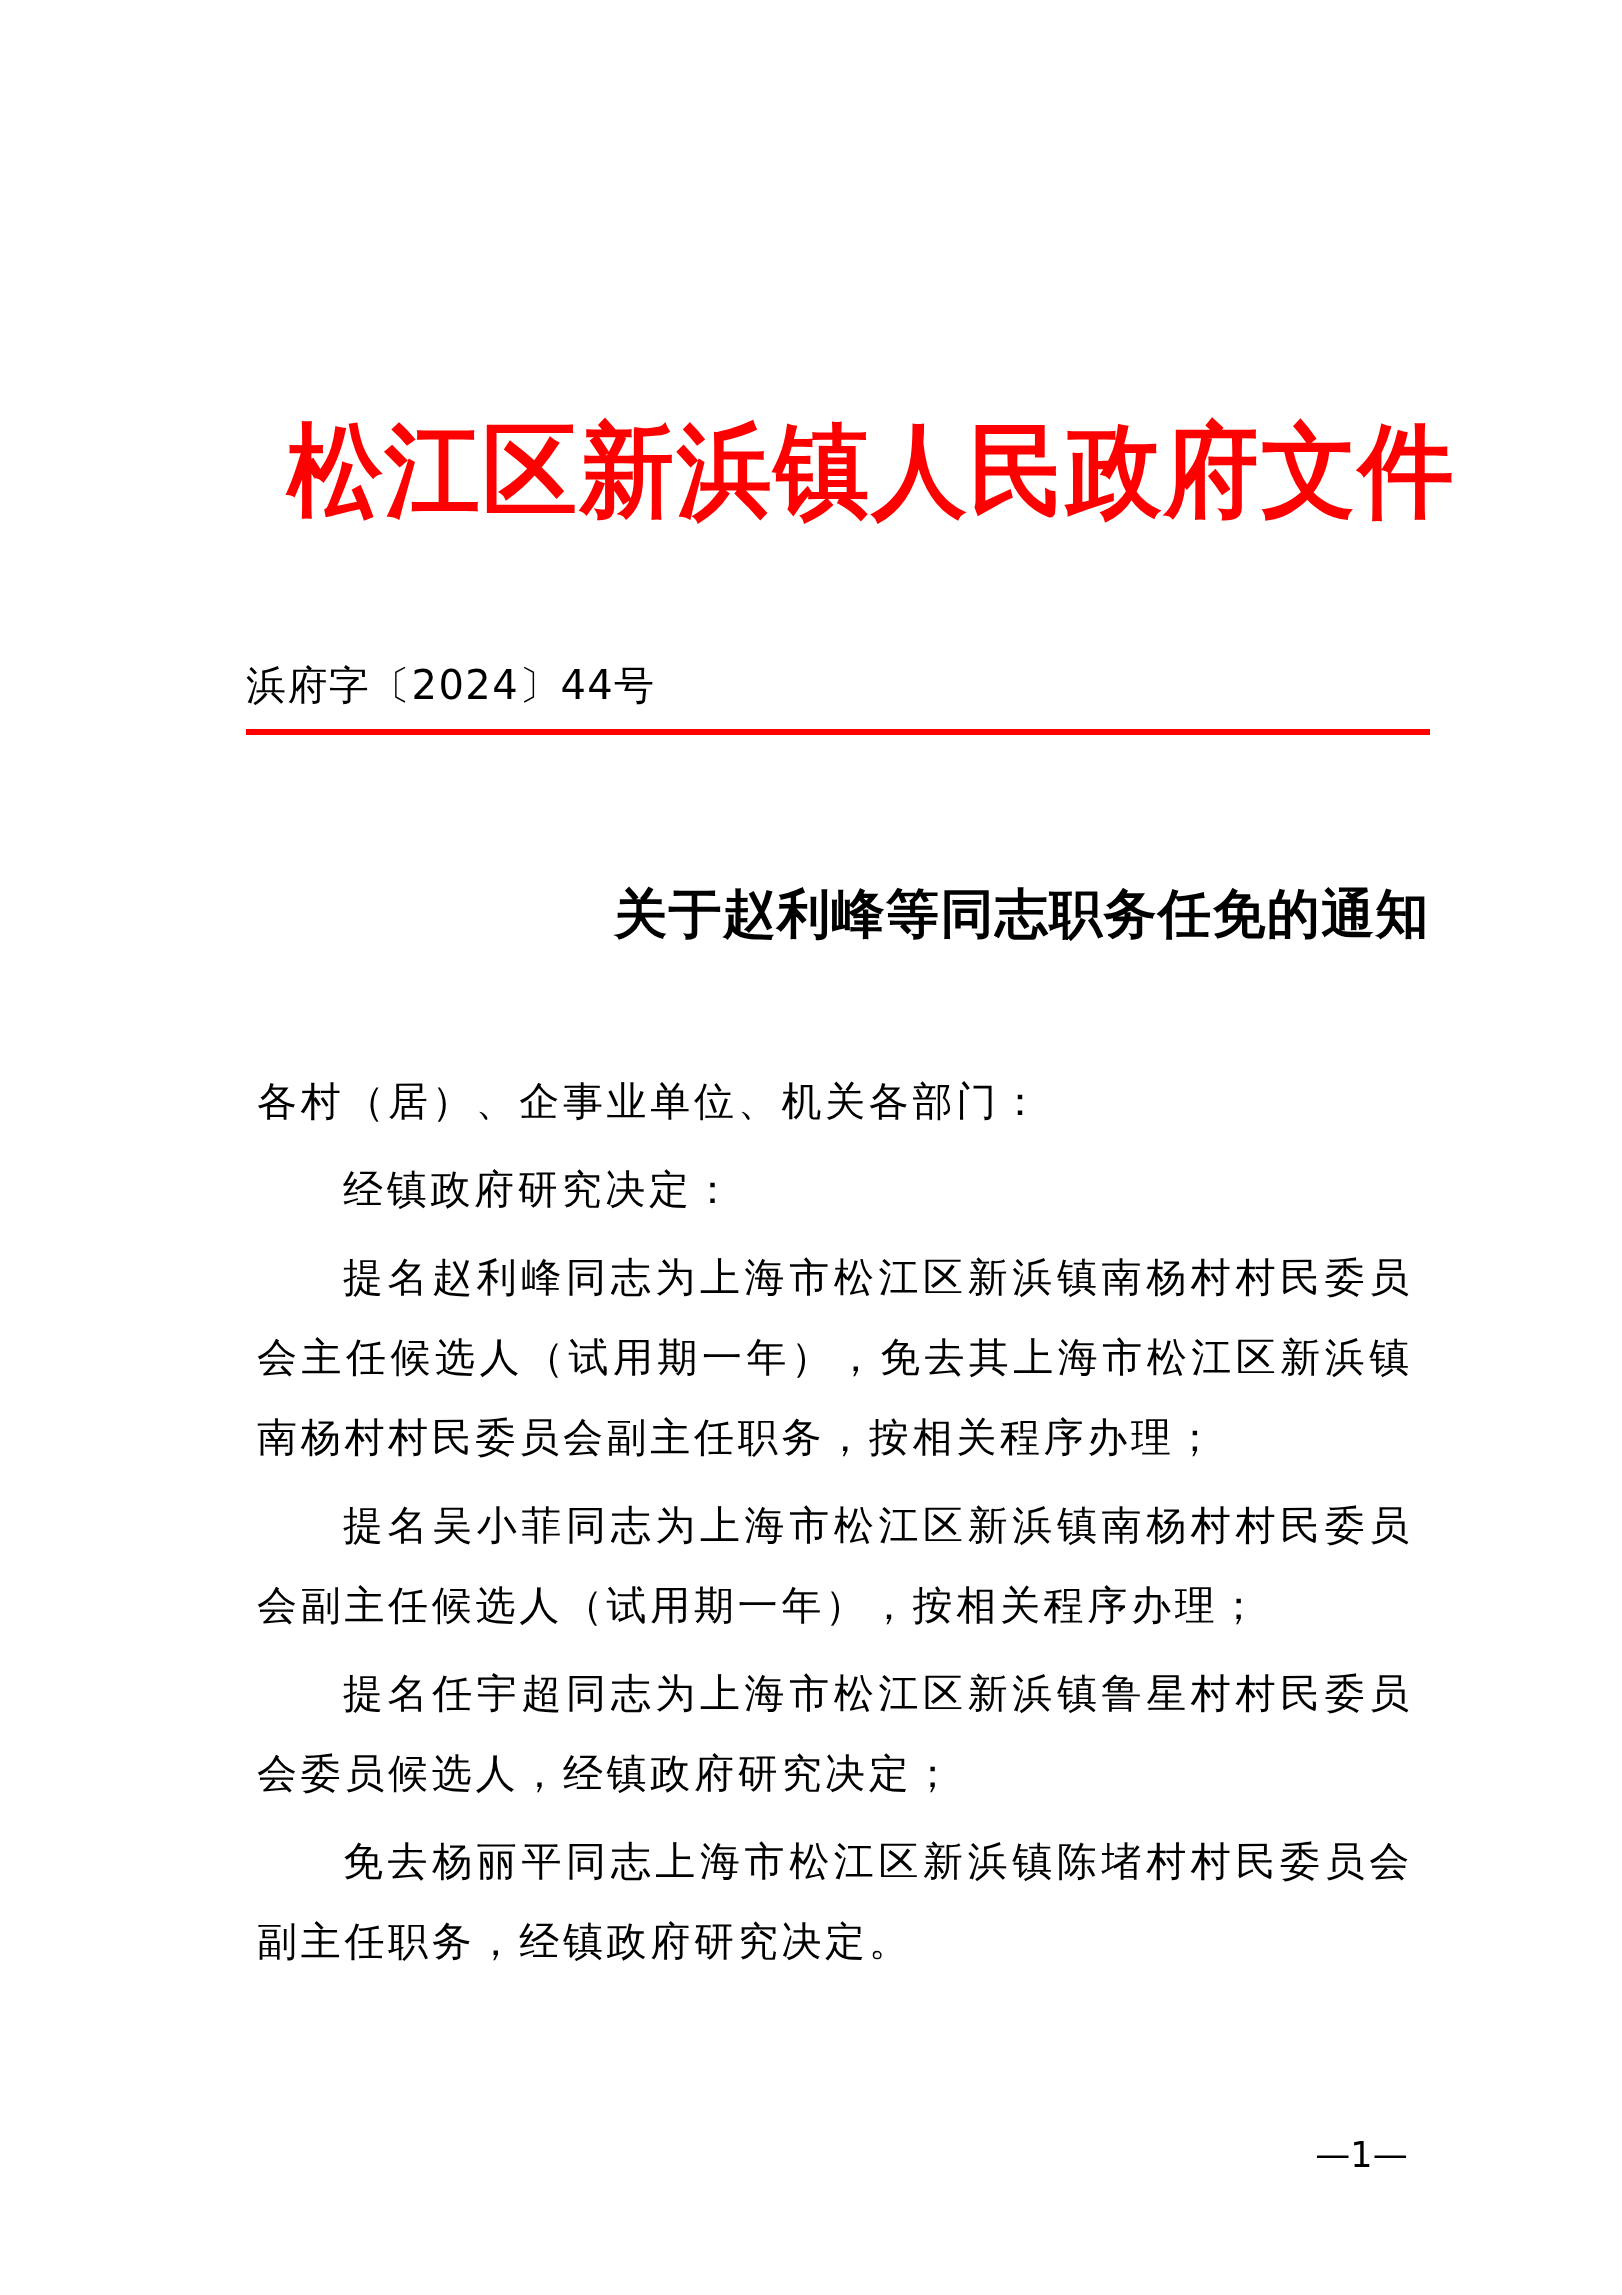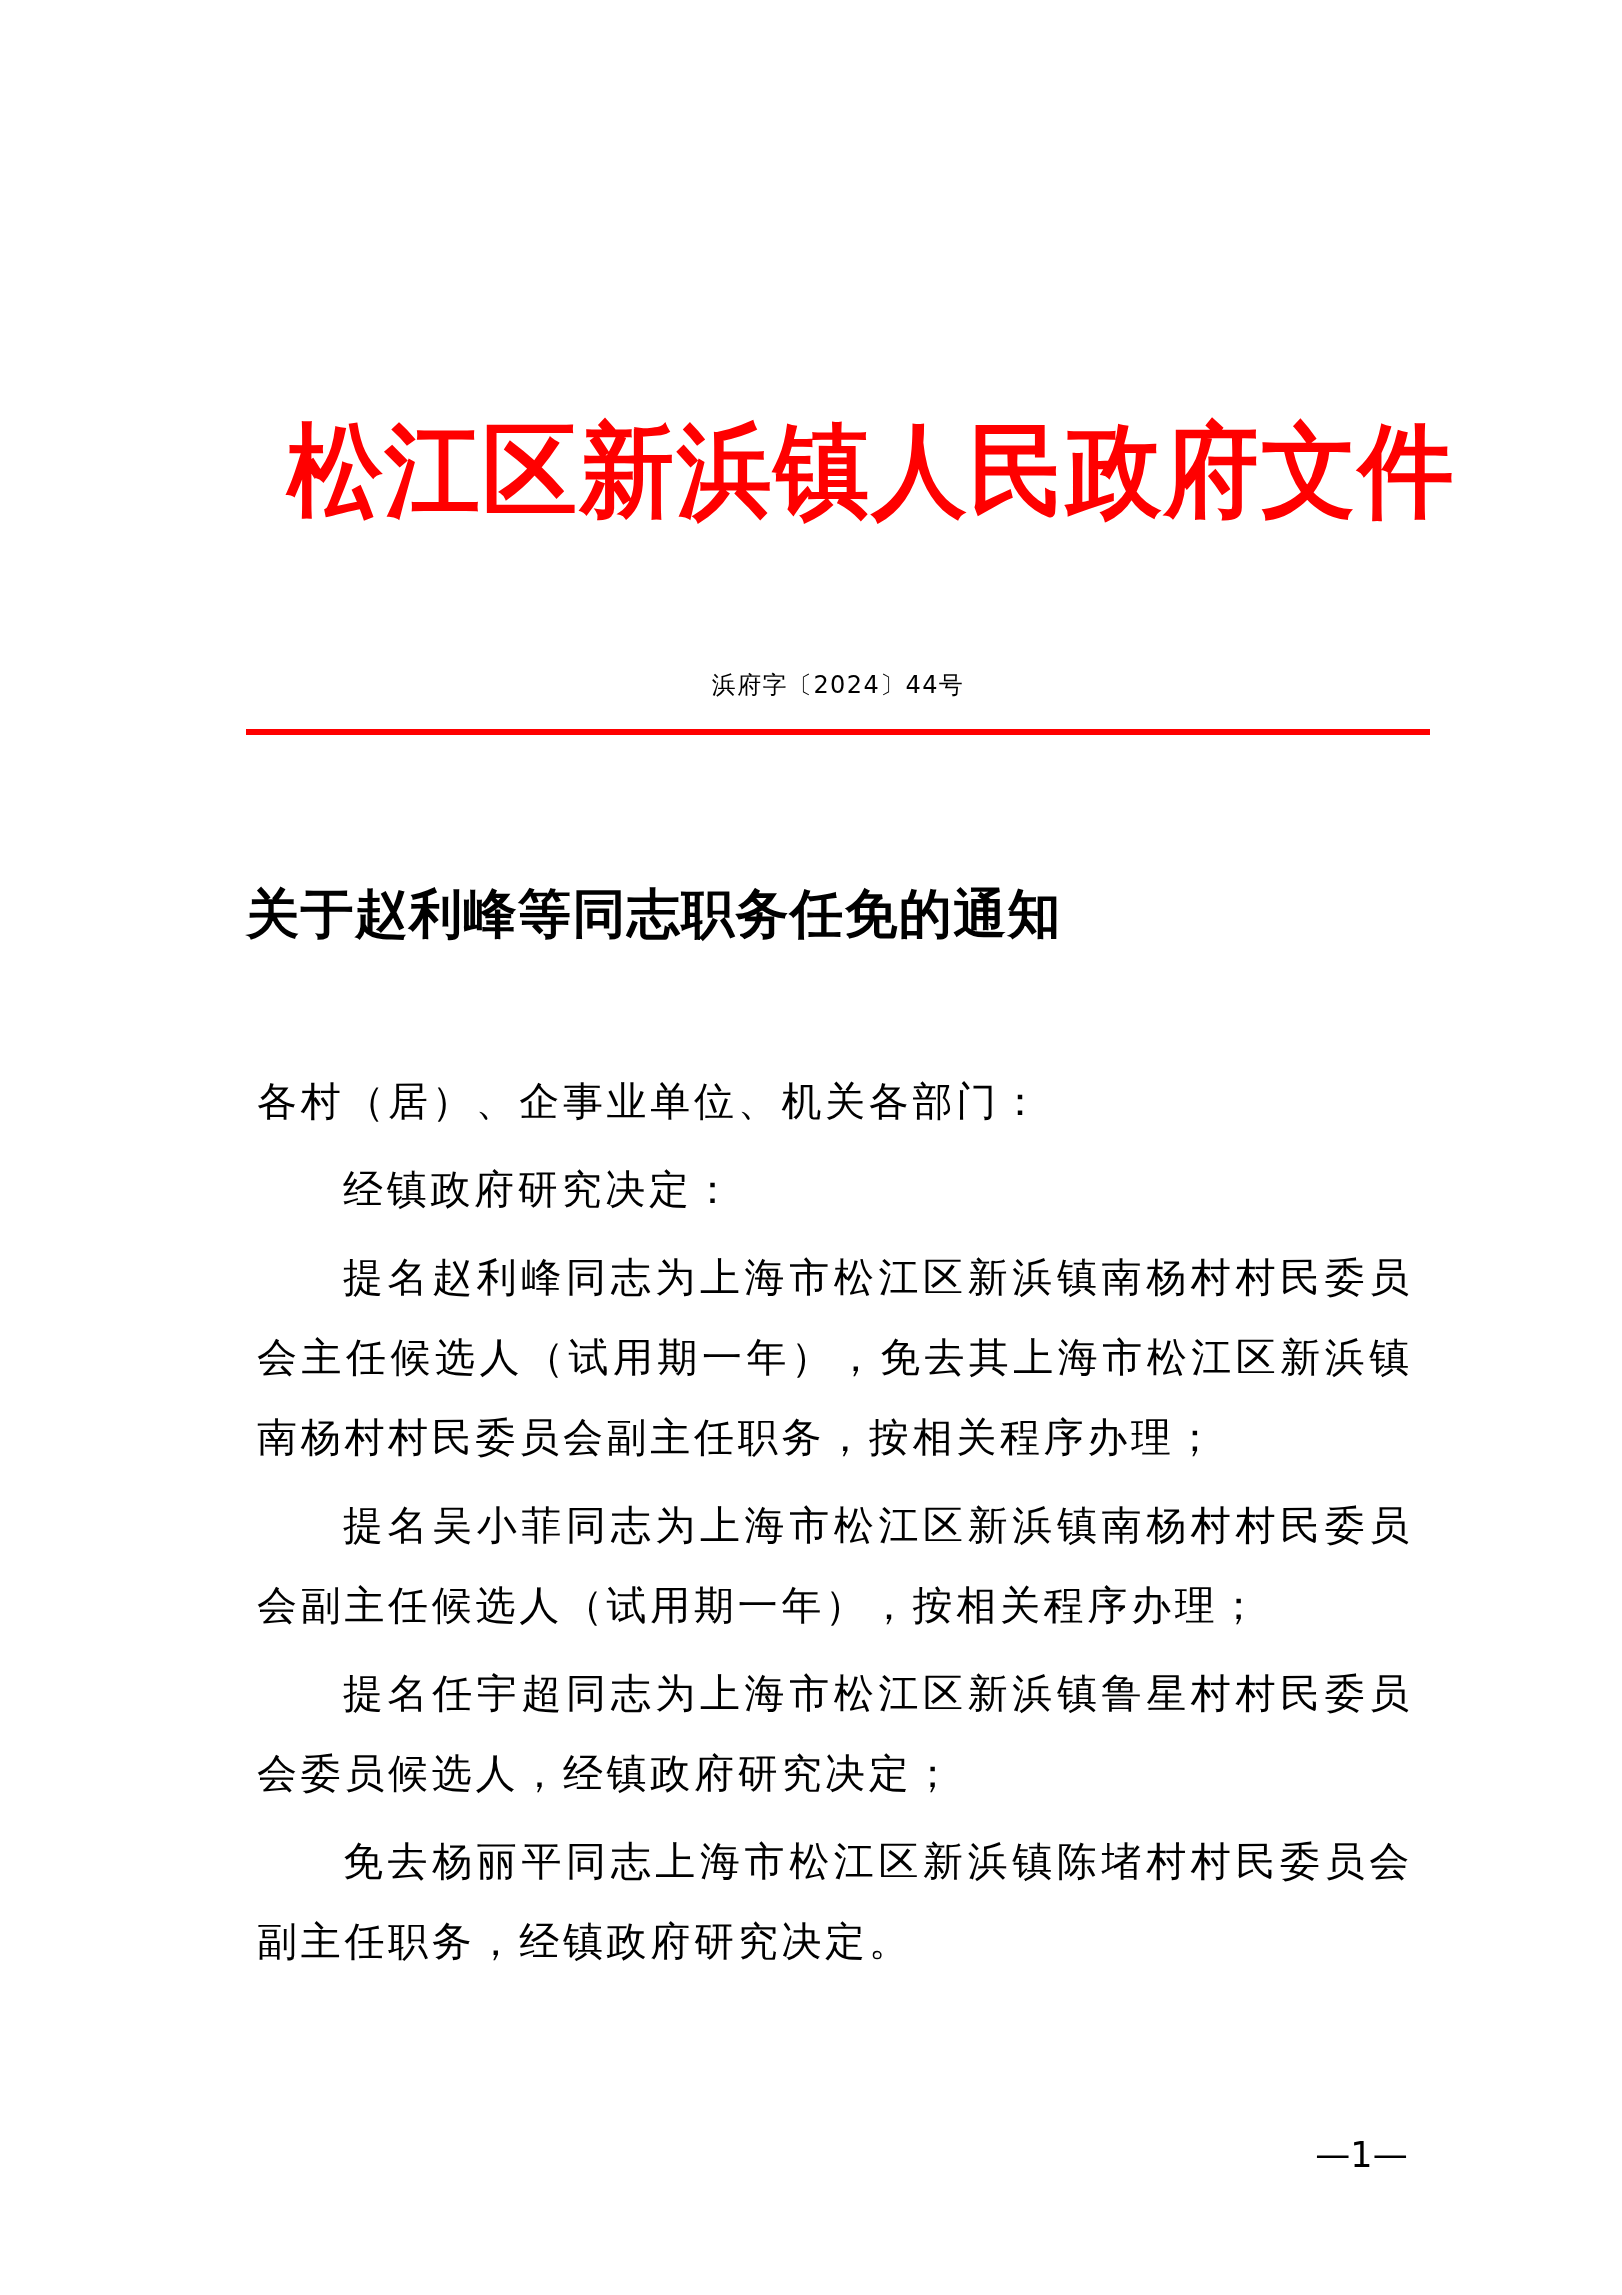--- a/index.html
+++ b/index.html
@@ -4,24 +4,24 @@
 <style>
   html, body { margin:0; padding:0; background:#ffffff; }
   body { width:1623px; height:2295px; position:relative; overflow:hidden;
          font-family:"DejaVu Sans", sans-serif; color:#000; }
   .page { position:absolute; left:16px; top:0; width:1623px; height:2295px; }
   .red-title { position:absolute; left:230px; width:1184px; top:409px; height:123px;
                text-align:center; color:#ff0000; font-family:"DejaVu Serif", serif;
                font-weight:bold; font-size:102px; line-height:123px; letter-spacing:2.7px;
                transform:scaleX(0.93); transform-origin:center; white-space:nowrap; }
   .doc-number { position:absolute; left:230px; width:1184px; top:658px; height:55px;
-                text-align:center; font-size:24px; line-height:55px; letter-spacing:1.4px; }
+                font-size:40px; line-height:55px; letter-spacing:1.4px; }
   .red-rule { position:absolute; left:230px; width:1184px; top:729px; height:6.1px; background:#ff0000; }
   .subject { position:absolute; left:230px; width:1184px; top:876px; height:75px;
-             text-align:left; font-family:"DejaVu Serif", serif; font-weight:bold;
+             text-align:right; font-family:"DejaVu Serif", serif; font-weight:bold;
              font-size:53px; line-height:75px; letter-spacing:1.4px; white-space:nowrap; }
   .body { position:absolute; left:233px; width:1172px; top:1053px;
           font-size:40px; line-height:80px; letter-spacing:3.7px; }
   .body p { margin:8px; text-align:justify; text-justify:inter-character; }
   .body p.indent { text-indent:86px; }
   .page-num { position:absolute; left:1281px; width:129px; top:2135px; height:41px;
               text-align:center; font-size:35px; line-height:41px; }
 </style>
 </head>
 <body>

